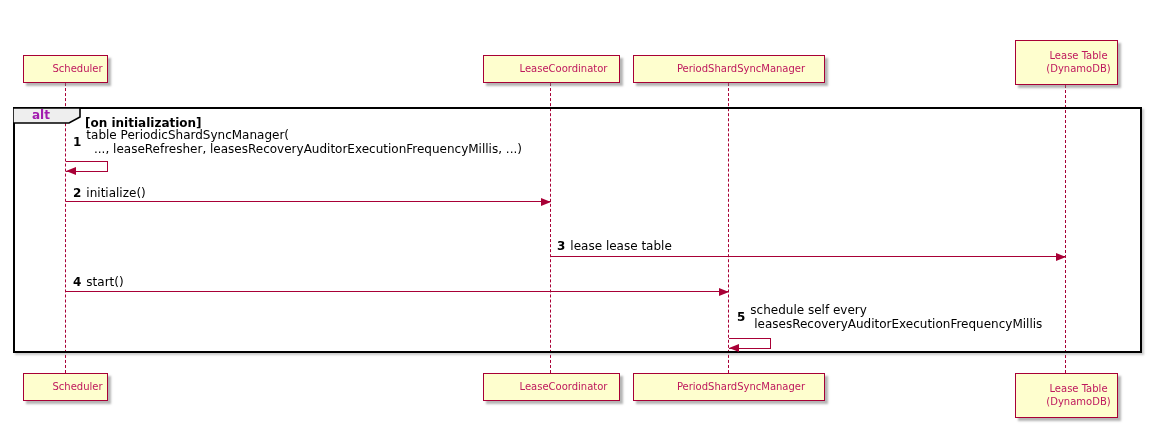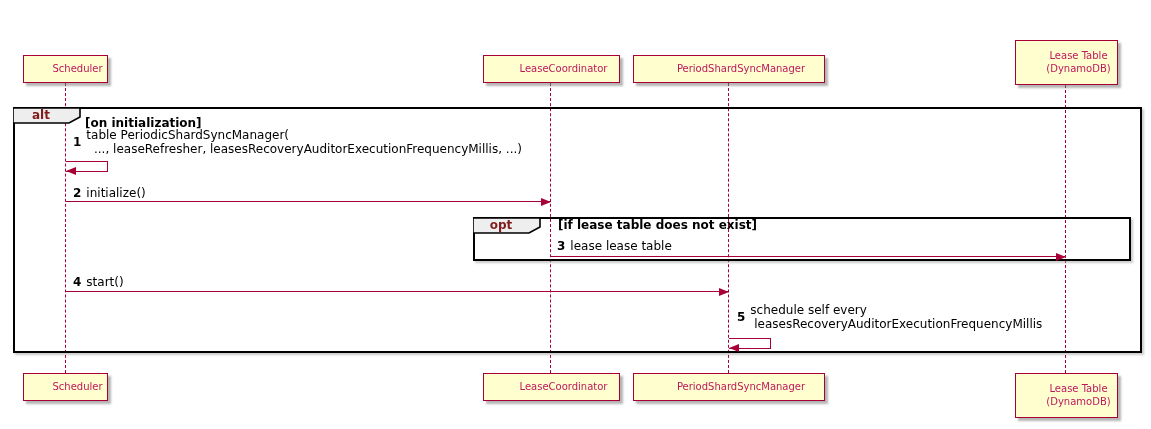--- a/index.html
+++ b/index.html
@@ -21,21 +21,21 @@
     position:absolute; width:0; border-left:1.5px dashed #A80036;
   }
   .frame {
     position:absolute; border:2px solid #000;
     box-shadow:2px 2px 2px rgba(150,150,150,0.5);
   }
   .frame-header { position:absolute; top:-2px; left:-2px; width:68px; height:17px; }
   .frame-header svg { position:absolute; top:0; left:0; display:block; }
   .frame-label {
     position:absolute; top:1px; left:0; width:56px; text-align:center;
-    font-size:12px; font-weight:bold; color:#7f1d1d;
+    font-size:12px; font-weight:bold; color:#a21caf;
   }
   .frame-guard {
     position:absolute; top:1px; font-size:12px; font-weight:bold; color:#000; white-space:nowrap;
   }
   .msg-label {
     position:absolute; display:flex; align-items:center;
     font-size:12px; color:#000; line-height:14px; white-space:pre;
   }
   .msg-num { font-weight:bold; margin-right:5px; }
   .arrow-line { position:absolute; height:0; border-top:1.5px solid #A80036; }
@@ -72,29 +72,20 @@
   <div class="frame" style="left:13px; top:107px; width:1129px; height:246px;">
     <div class="frame-header">
       <svg width="68" height="17" viewBox="0 0 68 17">
         <polygon points="0,1 67,1 67,10 56,16 0,16" fill="#EEEEEE" stroke="#000000" stroke-width="1.6"></polygon>
       </svg>
       <span class="frame-label">alt</span>
       <span class="frame-guard" style="left:72px;margin-top:8px;">[on initialization]</span>
     </div>
   </div>
 
-  <div class="frame" style="left:473px; top:217px; width:658px; height:44px;">
-    <div class="frame-header">
-      <svg width="68" height="17" viewBox="0 0 68 17">
-        <polygon points="0,1 67,1 67,10 56,16 0,16" fill="#EEEEEE" stroke="#000000" stroke-width="1.6"></polygon>
-      </svg>
-      <span class="frame-label">opt</span>
-      <span class="frame-guard" style="left:85px;">[if lease table does not exist]</span>
-    </div>
-  </div>
 
   <div class="msg-label" style="left:73px; top:128px;">
     <span class="msg-num">1</span>
     <span>table PeriodicShardSyncManager(
   ..., leaseRefresher, leasesRecoveryAuditorExecutionFrequencyMillis, ...)</span>
   </div>
   <div class="self-loop" style="left:66px; top:161px;"></div>
   <div class="arrowhead-left" style="left:66px; top:167px;"></div>
 
   <div class="msg-label" style="left:73px; top:186px;">

